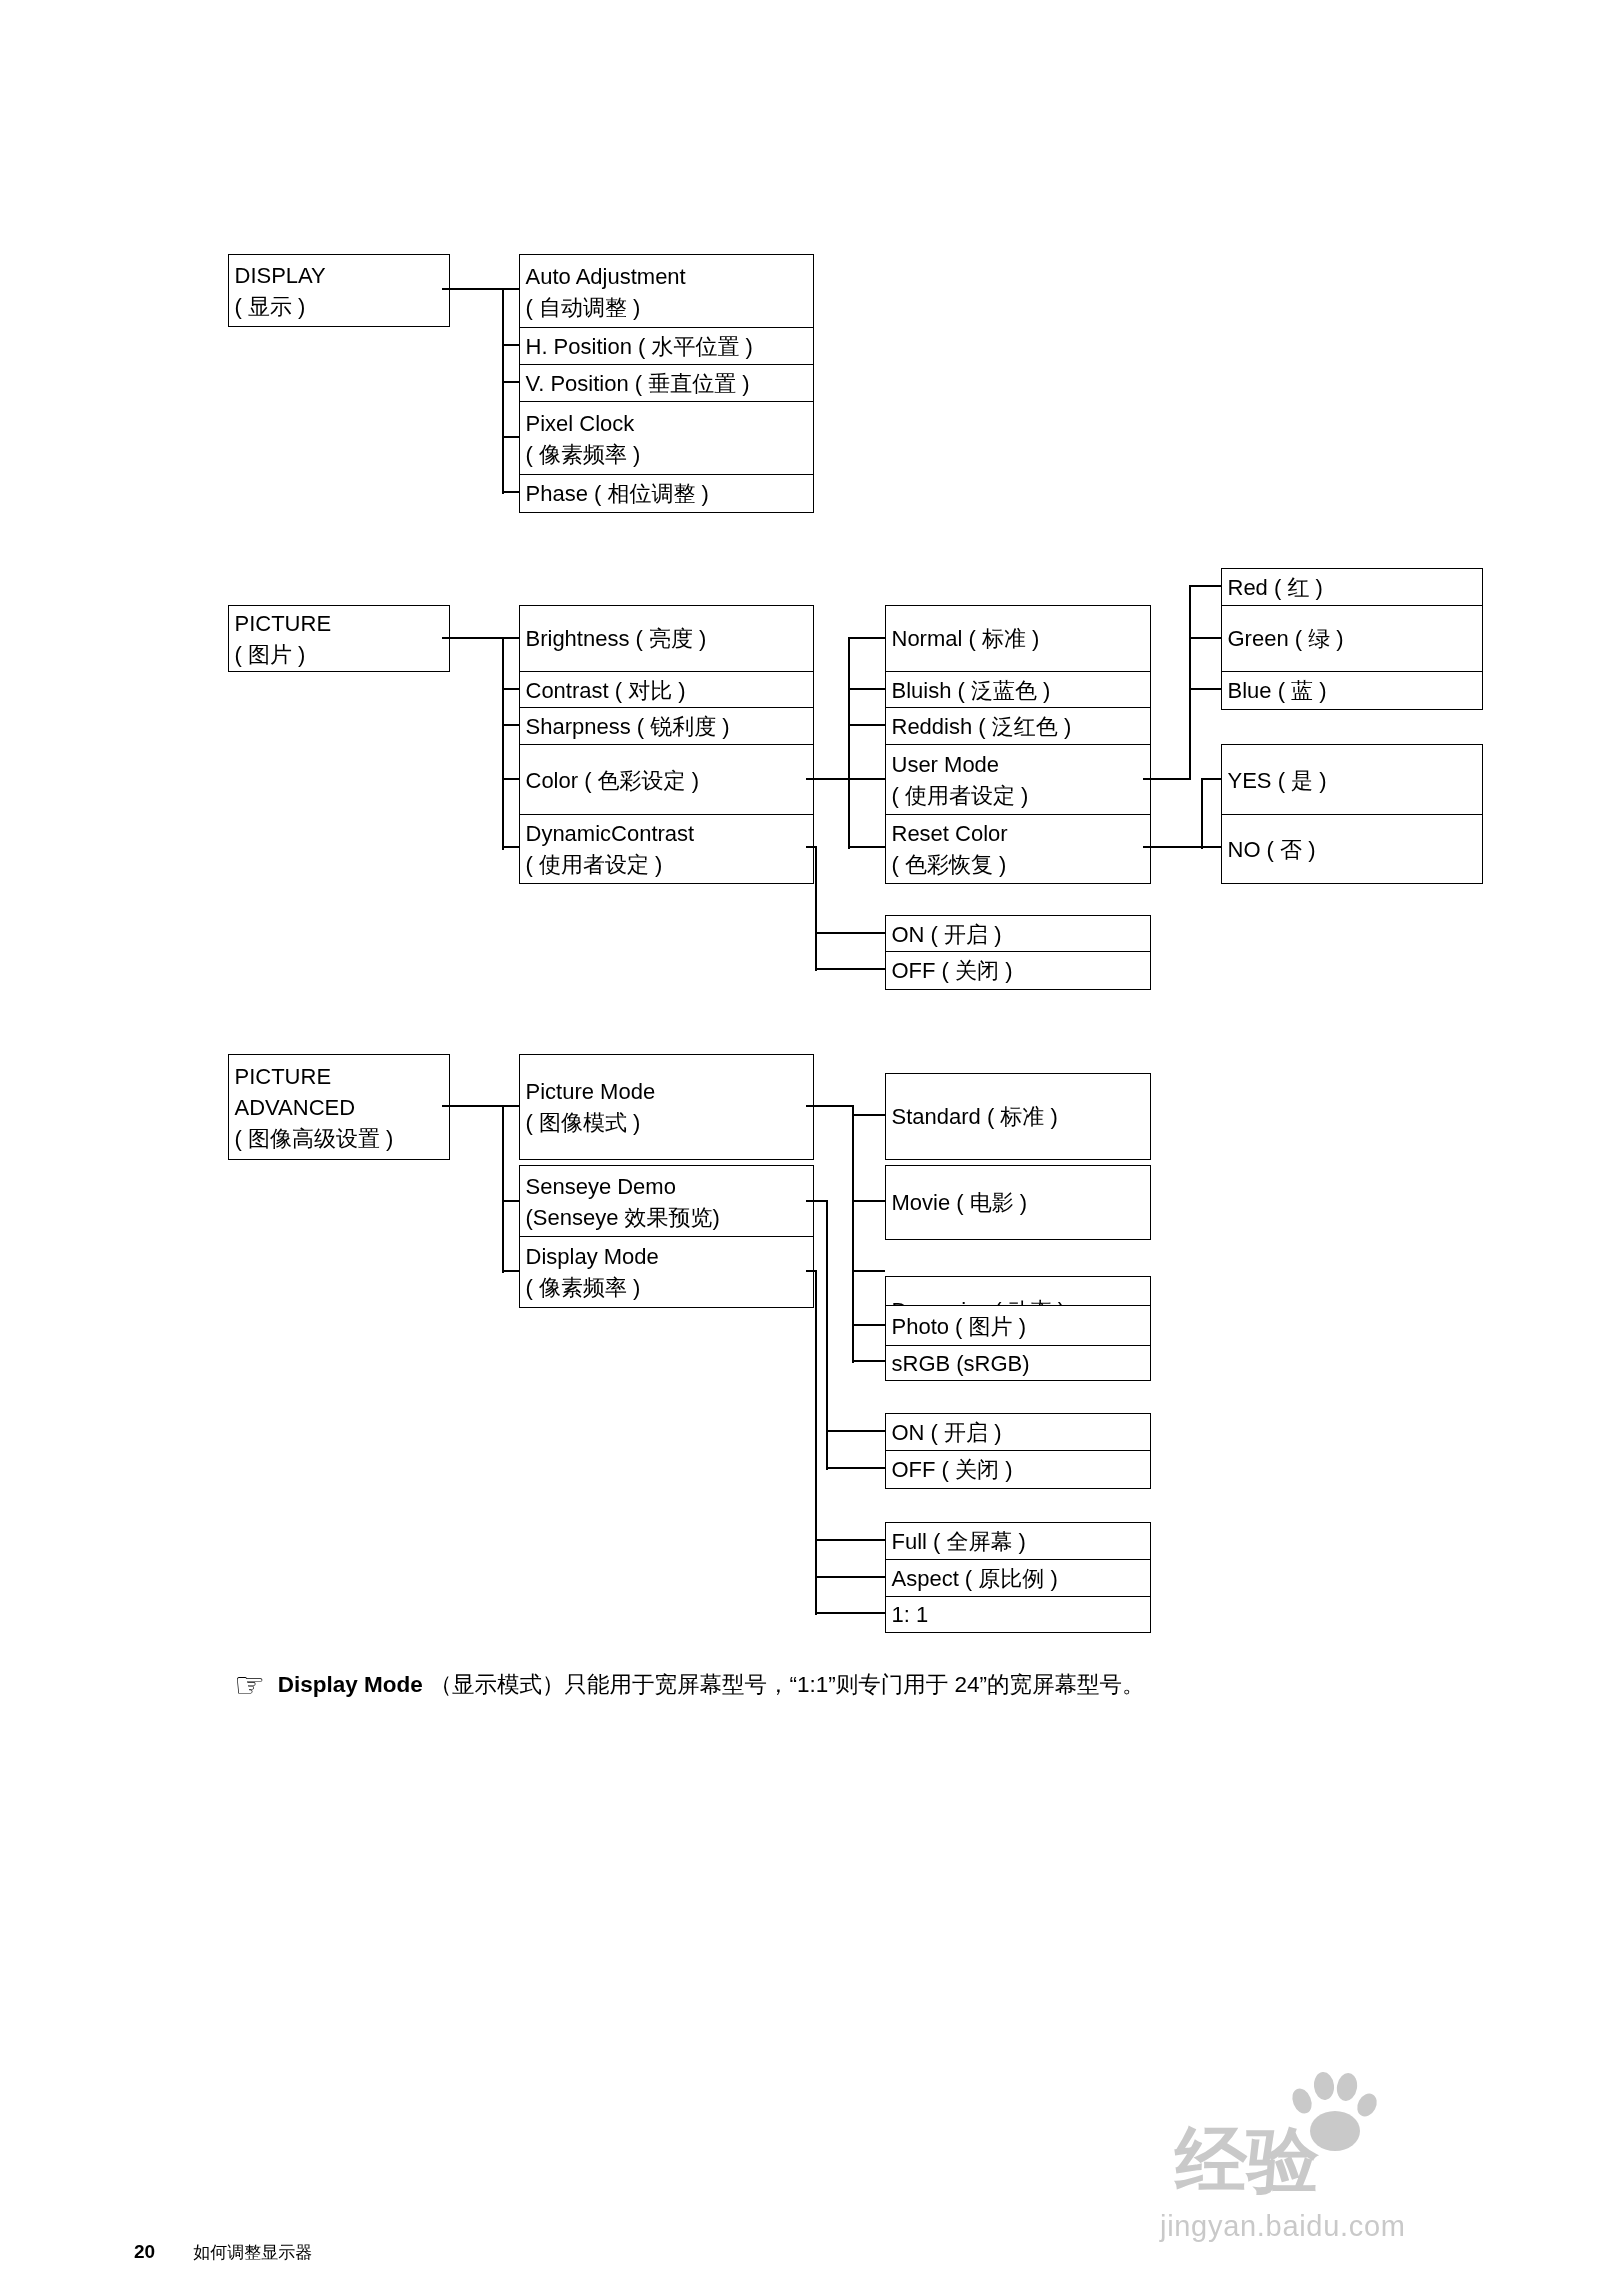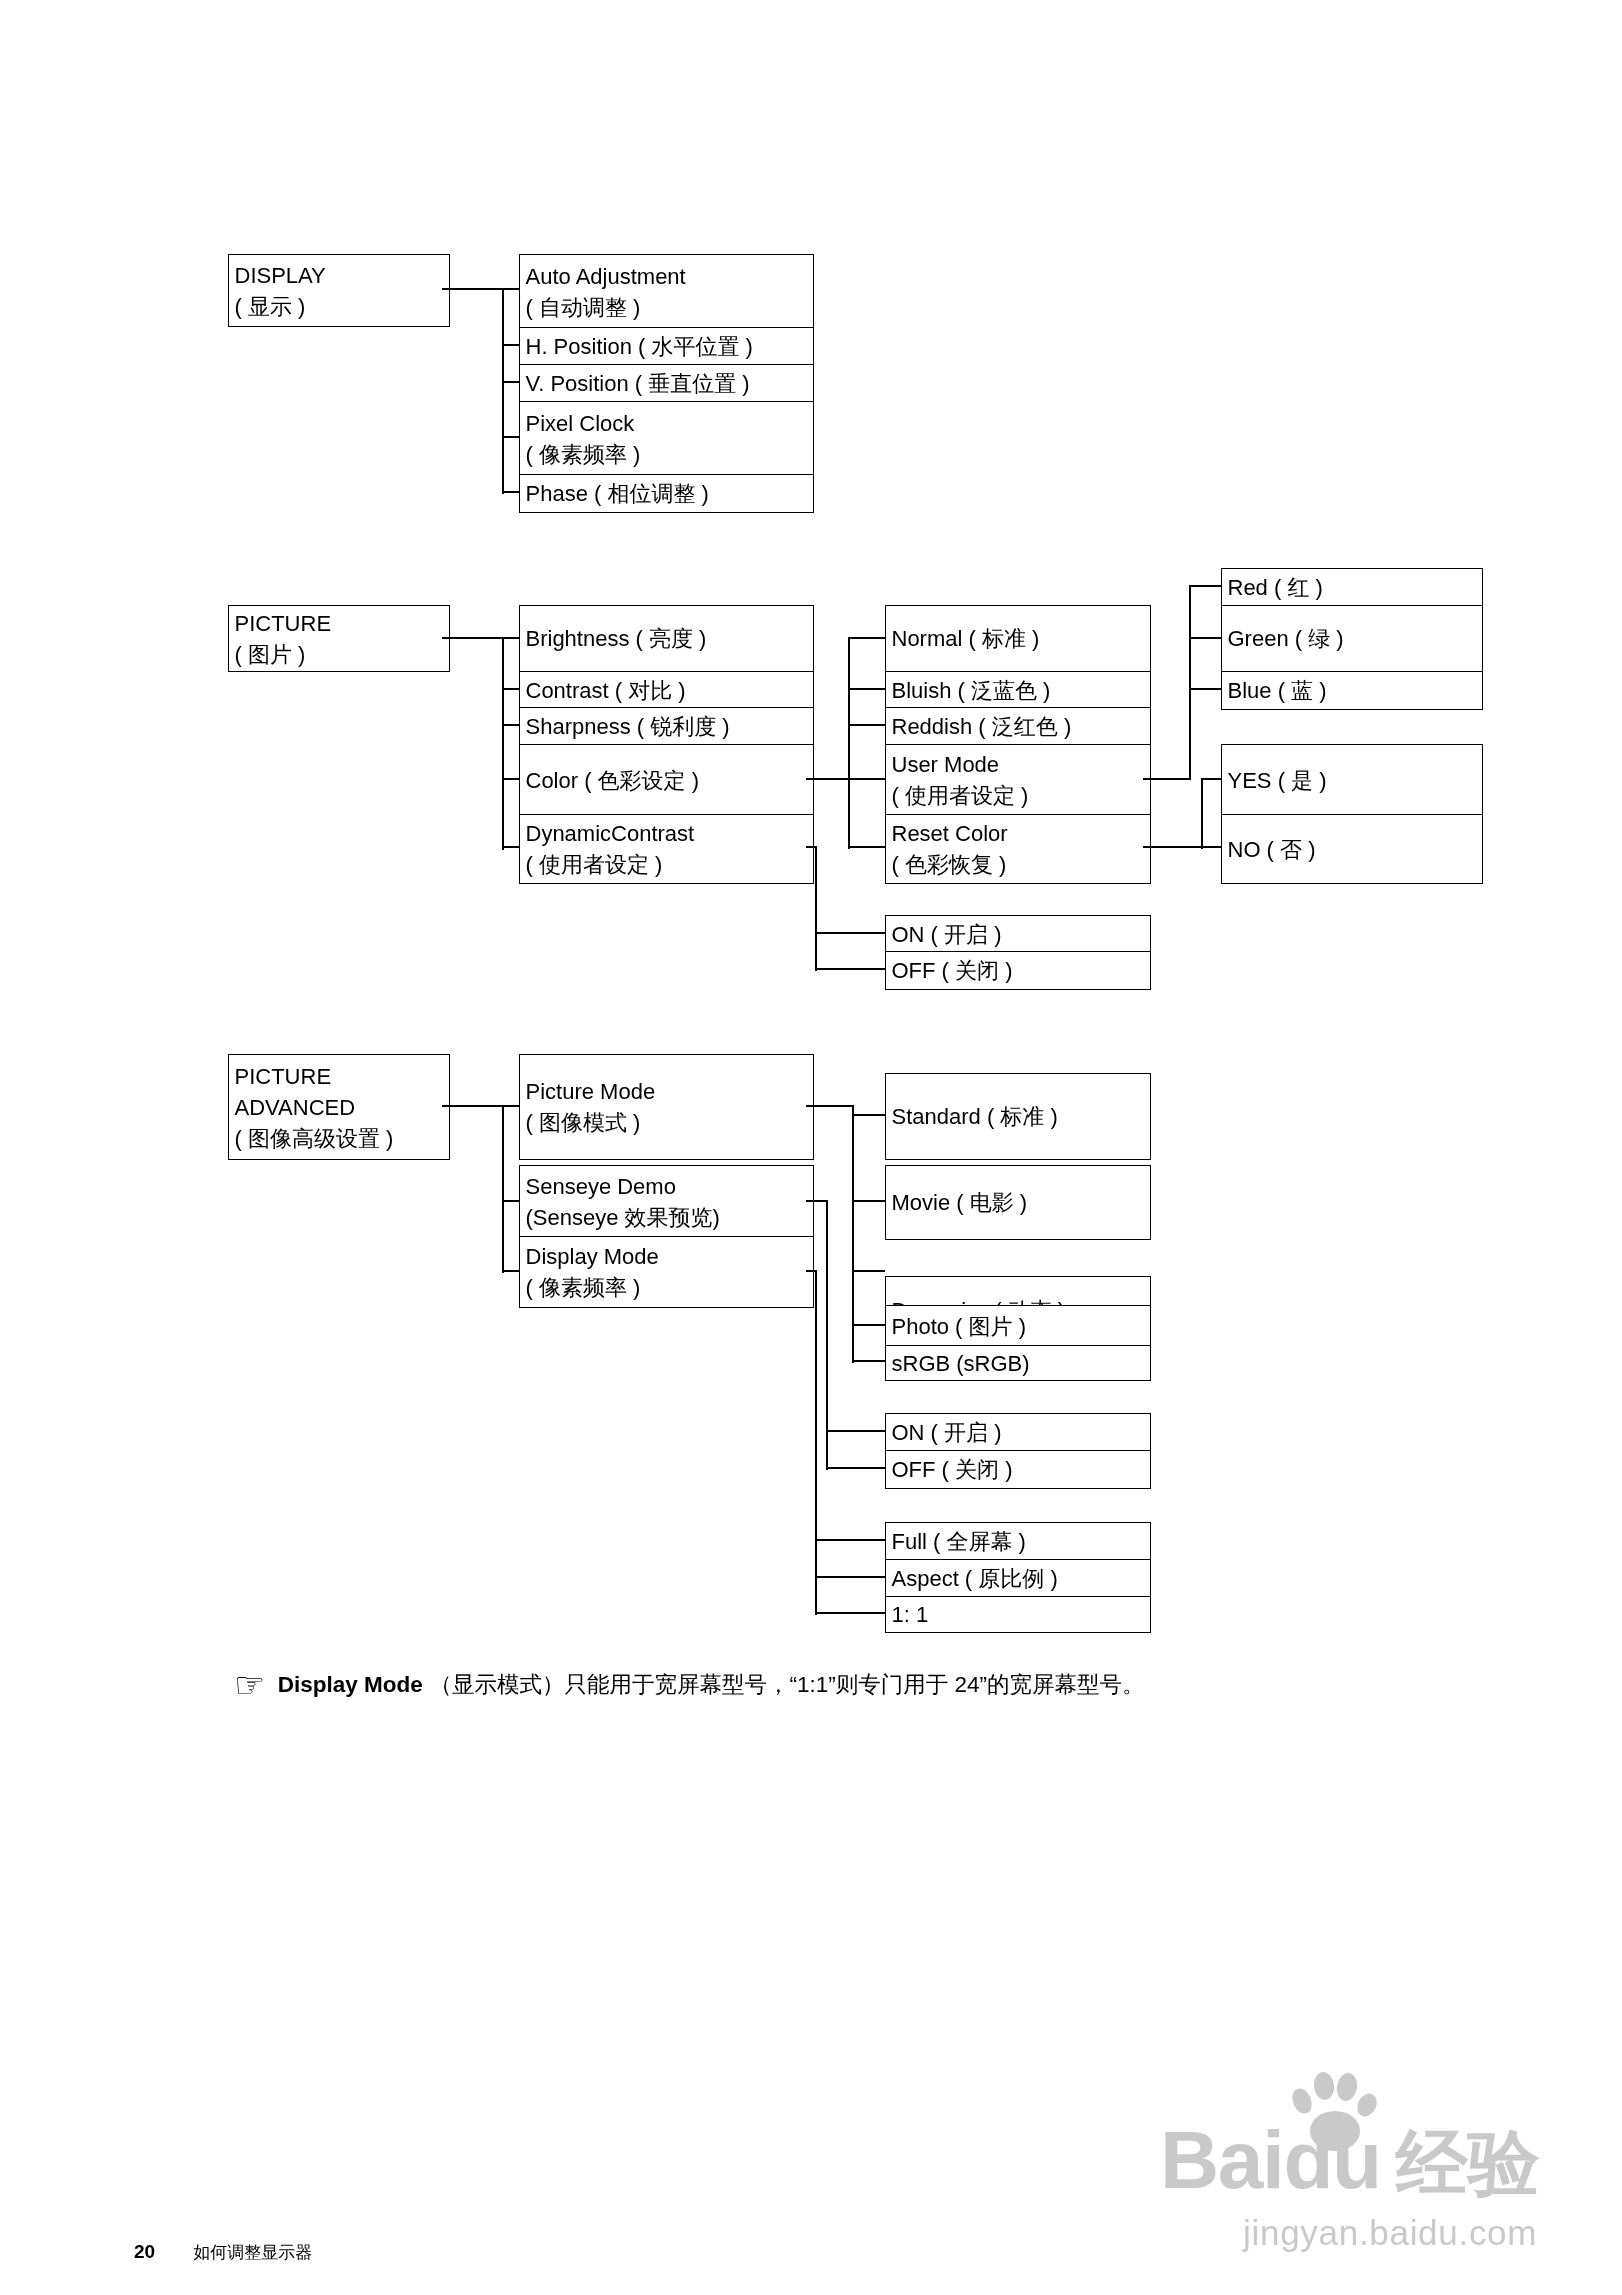--- a/index.html
+++ b/index.html
@@ -23,21 +23,21 @@
   .note .nb{font-weight:bold;margin-right:6.8px}
 
   .footer{position:absolute;left:134px;top:2241px;display:flex;align-items:baseline}
   .footer .num{font-size:19px;font-weight:bold;margin-right:38px}
   .footer .lbl{font-family:"Liberation Serif",serif;font-size:17px}
 
   .wm{position:absolute;left:1160px;top:2113px;color:#c9c9c9}
   .wm .row{display:flex;align-items:baseline;white-space:nowrap}
   .wm .en{font-size:82px;font-weight:bold;letter-spacing:-1.4px}
   .wm .cn{font-size:72px;font-weight:bold;margin-left:15px}
-  .wm .url{font-size:35px;letter-spacing:0.7px;text-align:right;margin-top:1.4px;padding-right:2.7px}
+  .wm .url{font-size:29px;letter-spacing:0.7px;text-align:right;margin-top:1.4px;padding-right:2.7px}
   .paw{position:absolute;left:1283px;top:2069px;width:102px;height:90px}
 </style>
 </head>
 <body>
 
 <div class="page">
 
 
   <div>
     <div class="node" style="left:228px;top:254px;width:214px;height:71px">
@@ -253,20 +253,19 @@
     <g fill="#c9c9c9">
       <ellipse cx="18" cy="32" rx="9" ry="13" transform="rotate(-22 18 32)"></ellipse>
       <ellipse cx="40" cy="17" rx="10" ry="14" transform="rotate(-6 40 17)"></ellipse>
       <ellipse cx="63" cy="18" rx="10" ry="14" transform="rotate(10 63 18)"></ellipse>
       <ellipse cx="83" cy="36" rx="9" ry="12" transform="rotate(28 83 36)"></ellipse>
       <ellipse cx="51" cy="62" rx="25" ry="20"></ellipse>
     </g>
   </svg>
   <div class="wm">
     <div class="row">
-      <span class="en">Baidu</span>
       <span class="cn">经验</span>
     </div>
     <div class="url">jingyan.baidu.com</div>
   </div>
 
 </div>
 
 
 </body></html>

